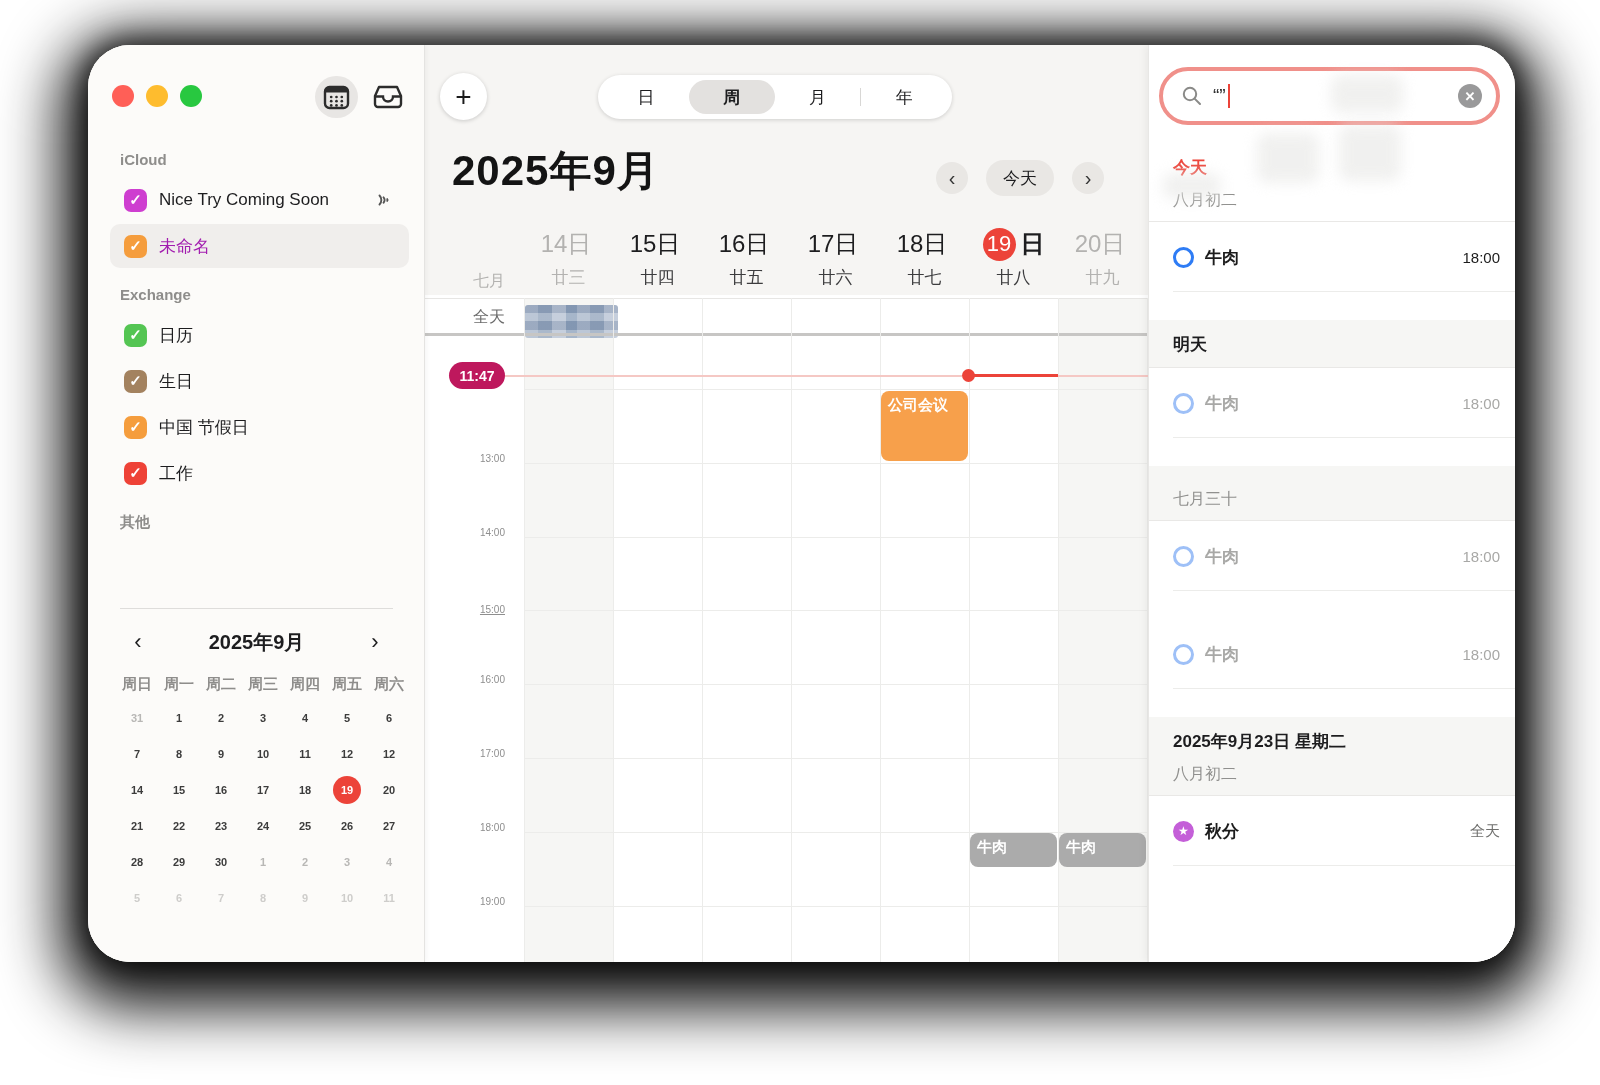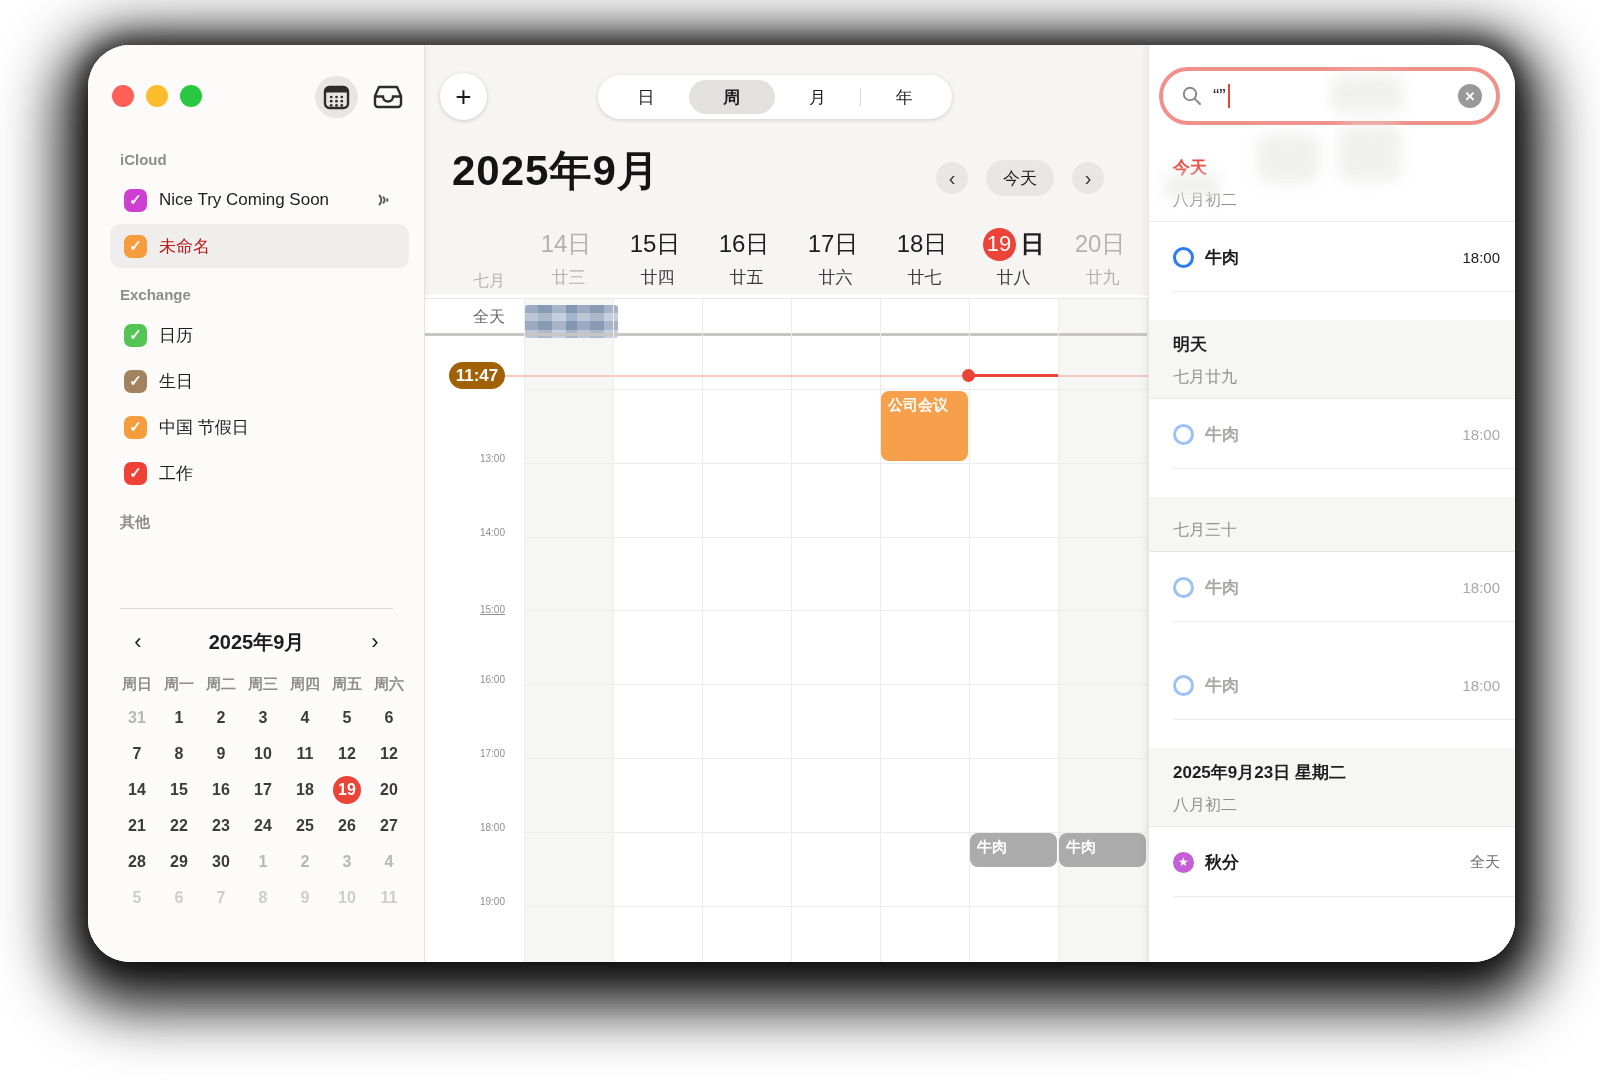--- a/index.html
+++ b/index.html
@@ -56,22 +56,22 @@
   .allday-sep { position:absolute; left:0; right:0; top:38px; height:2.5px; background:#c7c6c4; }
   .allday-label { position:absolute; left:0; top:12px; width:80px; text-align:right; font-size:16px; color:#6b6b6b; }
   .hour-label { position:absolute; left:0; width:80px; text-align:right; font-size:10px; color:#8e8e8e; }
 
   .redacted-allday { position:absolute; left:100px; top:10px; width:93px; height:33px; border-radius:3px;
     background:
       repeating-linear-gradient(0deg, rgba(255,255,255,.22) 0 8px, rgba(40,60,100,.10) 8px 17px),
       repeating-linear-gradient(90deg, #a9b7cb 0 13px, #93a5bd 13px 27px, #b6c2d3 27px 41px, #8da1bb 41px 52px);
   }
 
-  .now-pill { position:absolute; left:24px; top:67px; width:56px; height:27px; border-radius:14px; background:#a16207;
-    color:#fff; font-size:17px; font-weight:700; display:flex; align-items:center; justify-content:center; z-index:6; }
+  .now-pill { position:absolute; left:24px; top:67px; width:56px; height:27px; border-radius:14px; background:#be185d;
+    color:#fff; font-size:14px; font-weight:700; display:flex; align-items:center; justify-content:center; z-index:6; }
   .now-faint { position:absolute; top:80px; height:1.5px; background:#f5c8c4; z-index:5; }
   .now-solid { position:absolute; left:544px; top:79px; width:89px; height:3px; background:#ec4339; z-index:5; }
   .now-dot { position:absolute; left:537px; top:74px; width:13px; height:13px; border-radius:50%; background:#ec4339; z-index:6; }
 
   .event { position:absolute; border-radius:8px; color:#fff; font-size:15px; font-weight:700;
     padding:4px 7px; line-height:19px; overflow:hidden; z-index:4; }
 
   
   .sidebar { position:absolute; left:0; top:0; bottom:0; width:337px; background:#fcfbf9;
     border-right:1px solid #e4e3e1; box-shadow:2px 0 5px rgba(0,0,0,.04); z-index:30; }
@@ -84,34 +84,34 @@
   .side-list { position:absolute; left:0; top:90px; width:100%; }
   .srow { position:relative; }
   .srow .ghdr { padding:16px 32px 8px; font-size:15px; font-weight:700; color:#8e8d8b; display:none; }
   .srow.is-hdr .ghdr { display:block; }
   .srow .citem { display:none; align-items:center; height:44px; margin:2px 15px 2px 22px; border-radius:10px; padding-left:14px; }
   .srow.is-item .citem { display:flex; }
   .srow .citem.selected { background:#f0eeec; }
   .cbox { width:23px; height:23px; border-radius:7px; color:#fff; font-size:15px; font-weight:700;
     display:flex; align-items:center; justify-content:center; flex:0 0 auto; }
   .clabel { margin-left:12px; font-size:17px; color:#1d1d1f; white-space:nowrap; }
-  .clabel.red { color:#b91c1c; }
+  .clabel.red { color:#a21caf; }
   .shared-icon { display:none; margin-left:auto; margin-right:14px; }
   .citem.shared .shared-icon { display:block; }
 
   .other-div { position:absolute; left:32px; top:563px; width:273px; height:1px; background:#dedddb; }
 
   .mini { position:absolute; left:0; top:582px; width:337px; }
   .mini-head { display:flex; align-items:center; padding:0 40px; height:30px; }
   .mini-title { flex:1; text-align:center; font-size:20px; font-weight:700; color:#1d1d1f; }
   .mini-chev { font-size:22px; color:#1d1d1f; width:20px; text-align:center; }
   .mini-week { display:flex; margin:18px 0 0 28px; width:294px; }
   .mini-week span { width:42px; text-align:center; font-size:15px; font-weight:700; color:#8e8d8b; }
   .mini-grid { display:grid; grid-template-columns:repeat(7,42px); margin:6px 0 0 28px; }
-  .mc { height:36px; display:flex; align-items:center; justify-content:center; font-size:16px; font-weight:600; color:#3c3c3c; }
+  .mc { height:36px; display:flex; align-items:center; justify-content:center; font-size:11px; font-weight:600; color:#3c3c3c; }
   .mc span { width:28px; height:28px; display:flex; align-items:center; justify-content:center; border-radius:50%; }
   .mc.dim { color:#b8b7b5; }
   .mc.faded { color:#cecdcb; }
   .mc.today span { background:#ec4339; color:#fff; }
 
   
   .panel { position:absolute; left:1060px; top:0; bottom:0; width:367px; background:#fff;
     border-left:1px solid #e8e7e5; box-shadow:-3px 0 8px rgba(0,0,0,.05); z-index:40; }
   .search-pill { position:absolute; left:10px; top:22px; right:15px; height:58px; border-radius:29px; background:#fff;
     border:4.5px solid #f0908a; display:flex; align-items:center; padding:0 14px 0 18px; }
@@ -628,21 +628,20 @@
           <div class="res-row">
             <span class="res-icon ring-strong"></span>
             <span class="res-title">牛肉</span>
             <span class="res-time">18:00</span>
           </div>
         </div>
 
         <div class="sec">
           <div class="hdr">
             <div class="hdr-title">明天</div>
-            <div class="hdr-sub">七月廿九</div>
           </div>
           <div class="res-row">
             <span class="res-icon ring-light"></span>
             <span class="res-title dim">牛肉</span>
             <span class="res-time dim">18:00</span>
           </div>
         </div>
 
         <div class="sec">
           <div class="hdr">

